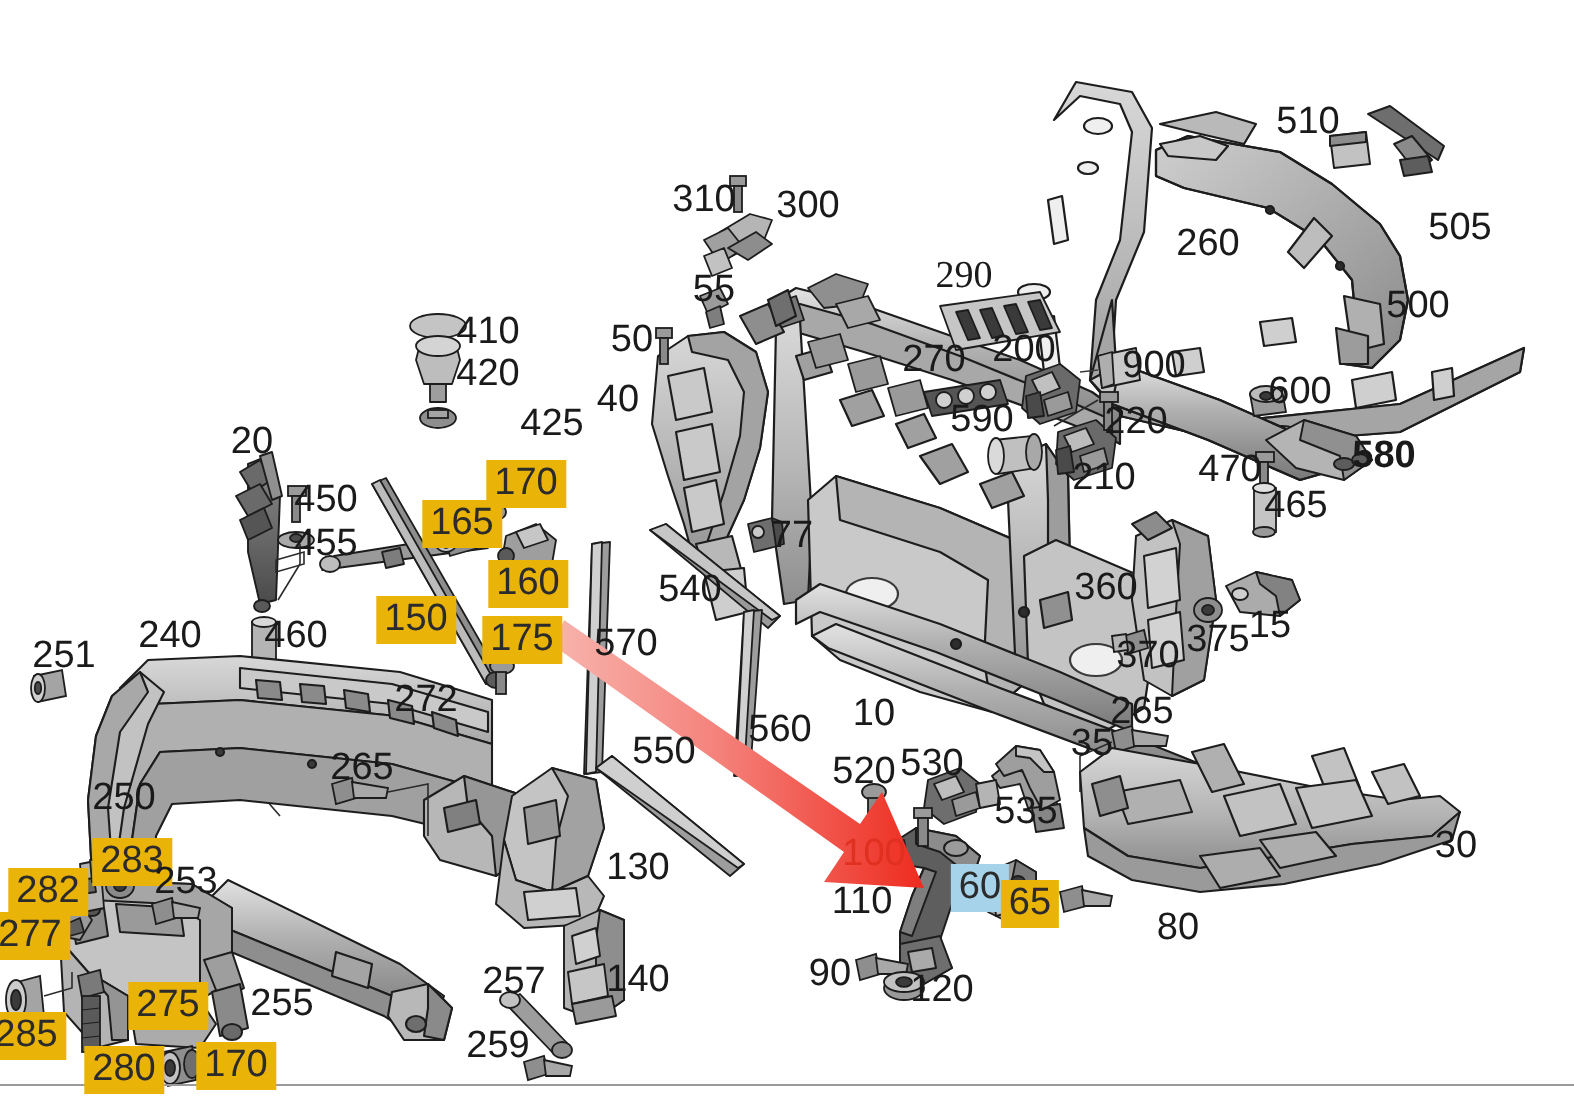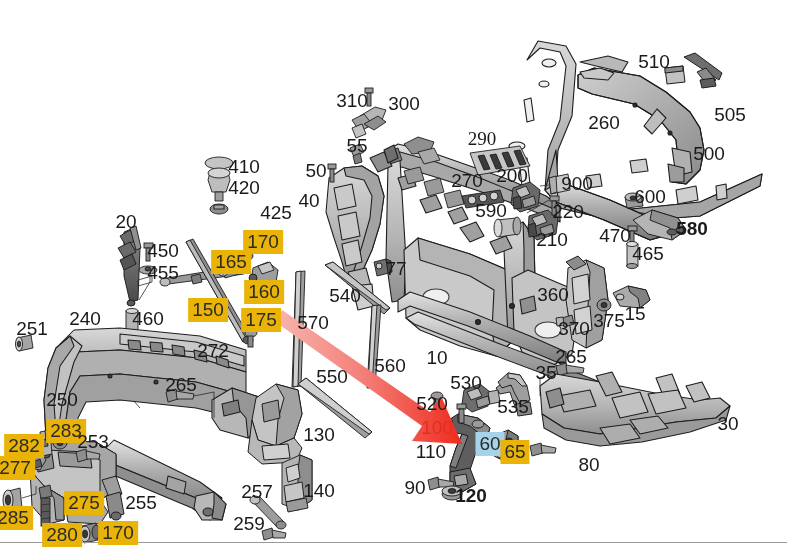--- a/index.html
+++ b/index.html
@@ -660,40 +660,40 @@
       <div class="callout" style="left: 32px; top: 328px;">251</div>
       <div class="callout hl hl-gray" style="left: 261px; top: 320px;">175</div>
       <div class="callout" style="left: 313px; top: 322px;">570</div>
       <div class="callout" style="left: 574px; top: 328px;">370</div>
       <div class="callout" style="left: 213px; top: 350px;">272</div>
       <div class="callout" style="left: 437px; top: 357px;">10</div>
       <div class="callout" style="left: 390px; top: 365px;">560</div>
       <div class="callout" style="left: 571px; top: 356px;">265</div>
       <div class="callout" style="left: 181px; top: 384px;">265</div>
       <div class="callout" style="left: 332px; top: 376px;">550</div>
-      <div class="callout" style="left: 432px; top: 386px; margin-top: 17px;">520</div>
+      <div class="callout" style="left: 432px; top: 386px;">520</div>
       <div class="callout" style="left: 466px; top: 382px;">530</div>
       <div class="callout" style="left: 546px; top: 372px;">35</div>
       <div class="callout" style="left: 62px; top: 399px;">250</div>
       <div class="callout" style="left: 513px; top: 406px;">535</div>
       <div class="callout" style="left: 682px; top: 423px; margin-left: 46px;">30</div>
       <div class="callout occluded" style="left: 437px; top: 427px;">100</div>
       <div class="callout" style="left: 319px; top: 434px;">130</div>
       <div class="callout hl hl-gray" style="left: 66px; top: 431px;">283</div>
       <div class="callout hl hl-gray" style="left: 24px; top: 446px;">282</div>
       <div class="callout" style="left: 93px; top: 441px;">253</div>
       <div class="callout hl hl-blue" style="left: 490px; top: 444px;">60</div>
       <div class="callout hl hl-gray" style="left: 515px; top: 452px;">65</div>
       <div class="callout" style="left: 431px; top: 451px;">110</div>
       <div class="callout" style="left: 541px; top: 464px; margin-left: 48px;">80</div>
       <div class="callout hl hl-gray" style="left: 15px; top: 468px;">277</div>
       <div class="callout" style="left: 257px; top: 491px;">257</div>
       <div class="callout" style="left: 319px; top: 490px;">140</div>
       <div class="callout" style="left: 415px; top: 487px;">90</div>
-      <div class="callout" style="left: 471px; top: 495px; font-weight: bold;">120</div>
+      <div class="callout" style="left: 471px; top: 495px;">120</div>
       <div class="callout hl hl-gray" style="left: 84px; top: 503px;">275</div>
       <div class="callout" style="left: 141px; top: 502px;">255</div>
       <div class="callout hl hl-gray" style="left: 13px; top: 518px;">285</div>
       <div class="callout" style="left: 249px; top: 523px;">259</div>
       <div class="callout hl hl-gray" style="left: 62px; top: 535px;">280</div>
       <div class="callout hl hl-gray" style="left: 118px; top: 533px;">170</div>
     </div>
 
   <div class="bottom-rule"></div>
 </div>

